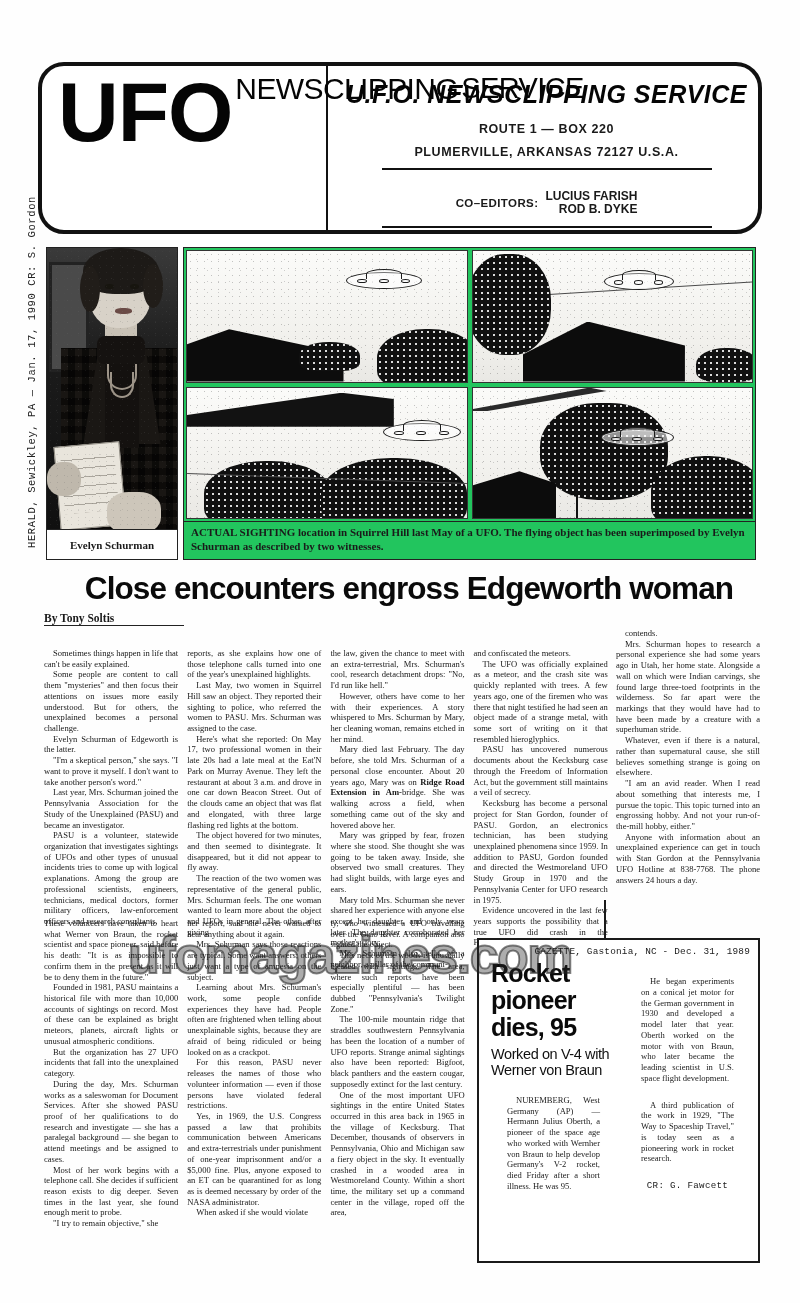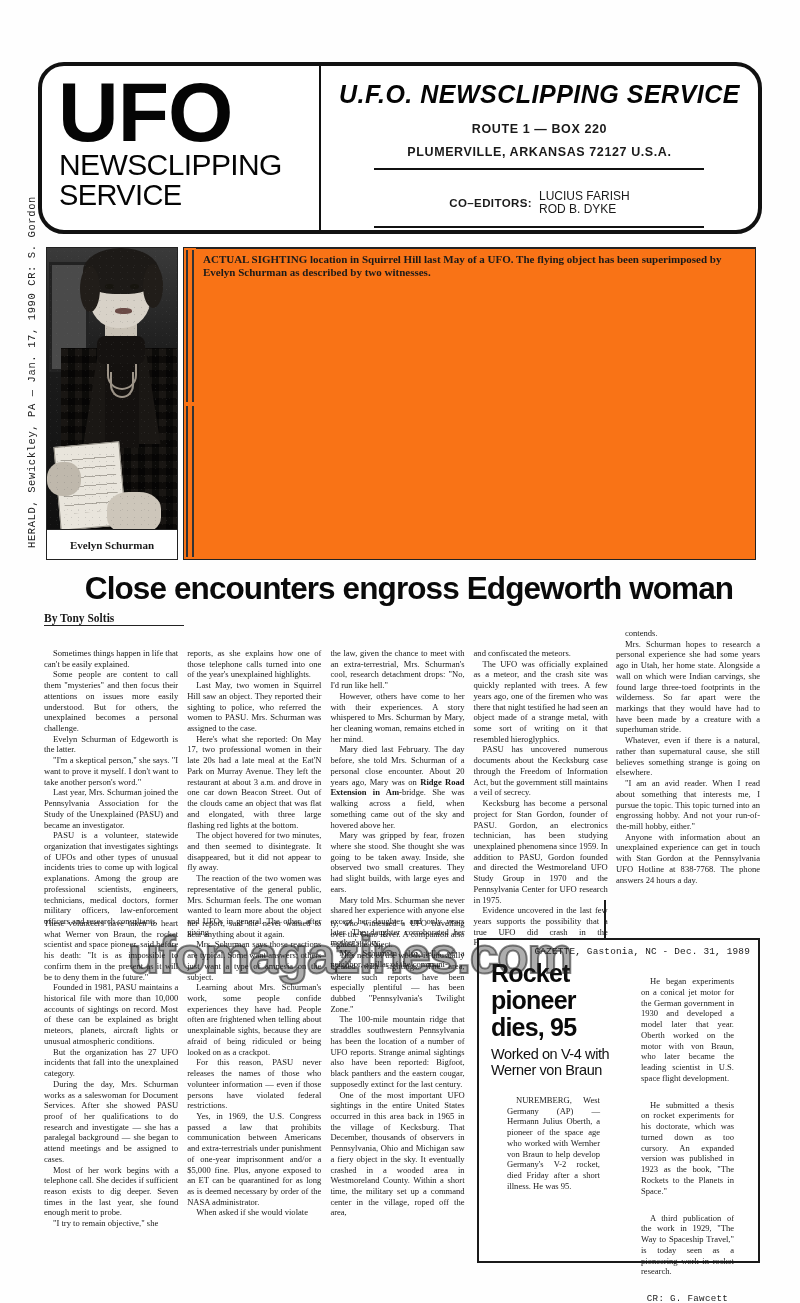--- a/index.html
+++ b/index.html
@@ -26,21 +26,21 @@
     border: 4px solid #111;
     border-radius: 26px;
     background: #fff;
     display: flex;
     overflow: hidden;
   }
   .mast-left {
     width: 286px;
     padding: 8px 0 0 14px;
     border-right: 2px solid #111;
-    display: flex; flex-direction: column; justify-content: flex-start;
+    display: flex; justify-content: flex-start;
   }
   .mast-ufo {
     font-family: "Liberation Sans", sans-serif;
     font-weight: bold;
     font-size: 84px;
     line-height: 0.88;
     letter-spacing: -1px;
     color: #050505;
     margin: 2px 0 0 2px;
   }
@@ -83,21 +83,21 @@
     margin: 9px auto 0 auto;
   }
   .mast-editors {
     display: flex; justify-content: center; align-items: center;
     margin-top: 20px; gap: 7px;
   }
   .mast-ed-label {
     font-weight: bold; font-size: 11.5px; letter-spacing: 0.4px;
   }
   .mast-ed-names {
-    text-align: left; font-weight: normal; font-size: 12px; line-height: 1.12;
+    text-align: right; font-weight: bold; font-size: 12px; line-height: 1.12;
   }
   .mast-bottom {
     display: flex; justify-content: center; gap: 62px;
     margin-top: 9px;
     font-weight: bold; font-size: 16px; letter-spacing: 0.3px;
   }
 
   
   .side-credit {
     position: absolute;
@@ -188,22 +188,22 @@
     border-top: 1.5px solid #222;
     display: flex; align-items: center; justify-content: center;
     font-family: "Liberation Serif", serif;
     font-weight: bold; font-size: 11px;
     background: #fff;
   }
 
   .photo-right {
     flex: 1;
     border: 1.5px solid #222;
-    display: flex; flex-direction: row;
-    background: #f97316;
+    display: flex; flex-direction: column;
+    background: #22c55e;
   }
   .photo-grid {
     flex: 1;
     display: grid;
     grid-template-columns: 1fr 1fr;
     grid-template-rows: 1fr 1fr;
     gap: 4px;
     padding: 2px;
   }
   .shot {
@@ -605,21 +605,20 @@
       <div class="rk-left">
         <div class="rk-head">Rocket pioneer dies, 95</div>
         <div class="rk-sub">Worked on V-4 with Werner von Braun</div>
         <div class="rk-body" id="rkL">
             <p>NUREMBERG, West Germany (AP) — Hermann Julius Oberth, a pioneer of the space age who worked with Wernher von Braun to help develop Germany's V-2 rocket, died Friday after a short illness. He was 95.</p>
           </div>
       </div>
       <div class="rk-right">
         <div class="rk-body" id="rkR">
             <p>He began experiments on a conical jet motor for the German government in 1930 and developed a model later that year. Oberth worked on the motor with von Braun, who later became the leading scientist in U.S. space flight development.</p>
-            <p>He submitted a thesis on rocket experiments for his doctorate, which was turned down as too cursory. An expanded version was published in 1923 as the book, "The Rockets to the Planets in Space."</p>
             <p>A third publication of the work in 1929, "The Way to Spaceship Travel," is today seen as a pioneering work in rocket research.</p>
           </div>
         <div class="rk-cr">CR: G. Fawcett</div>
       </div>
     </div>
   </div>
 
   <div class="watermark">ufomagazines.com</div>
 
 </div>

